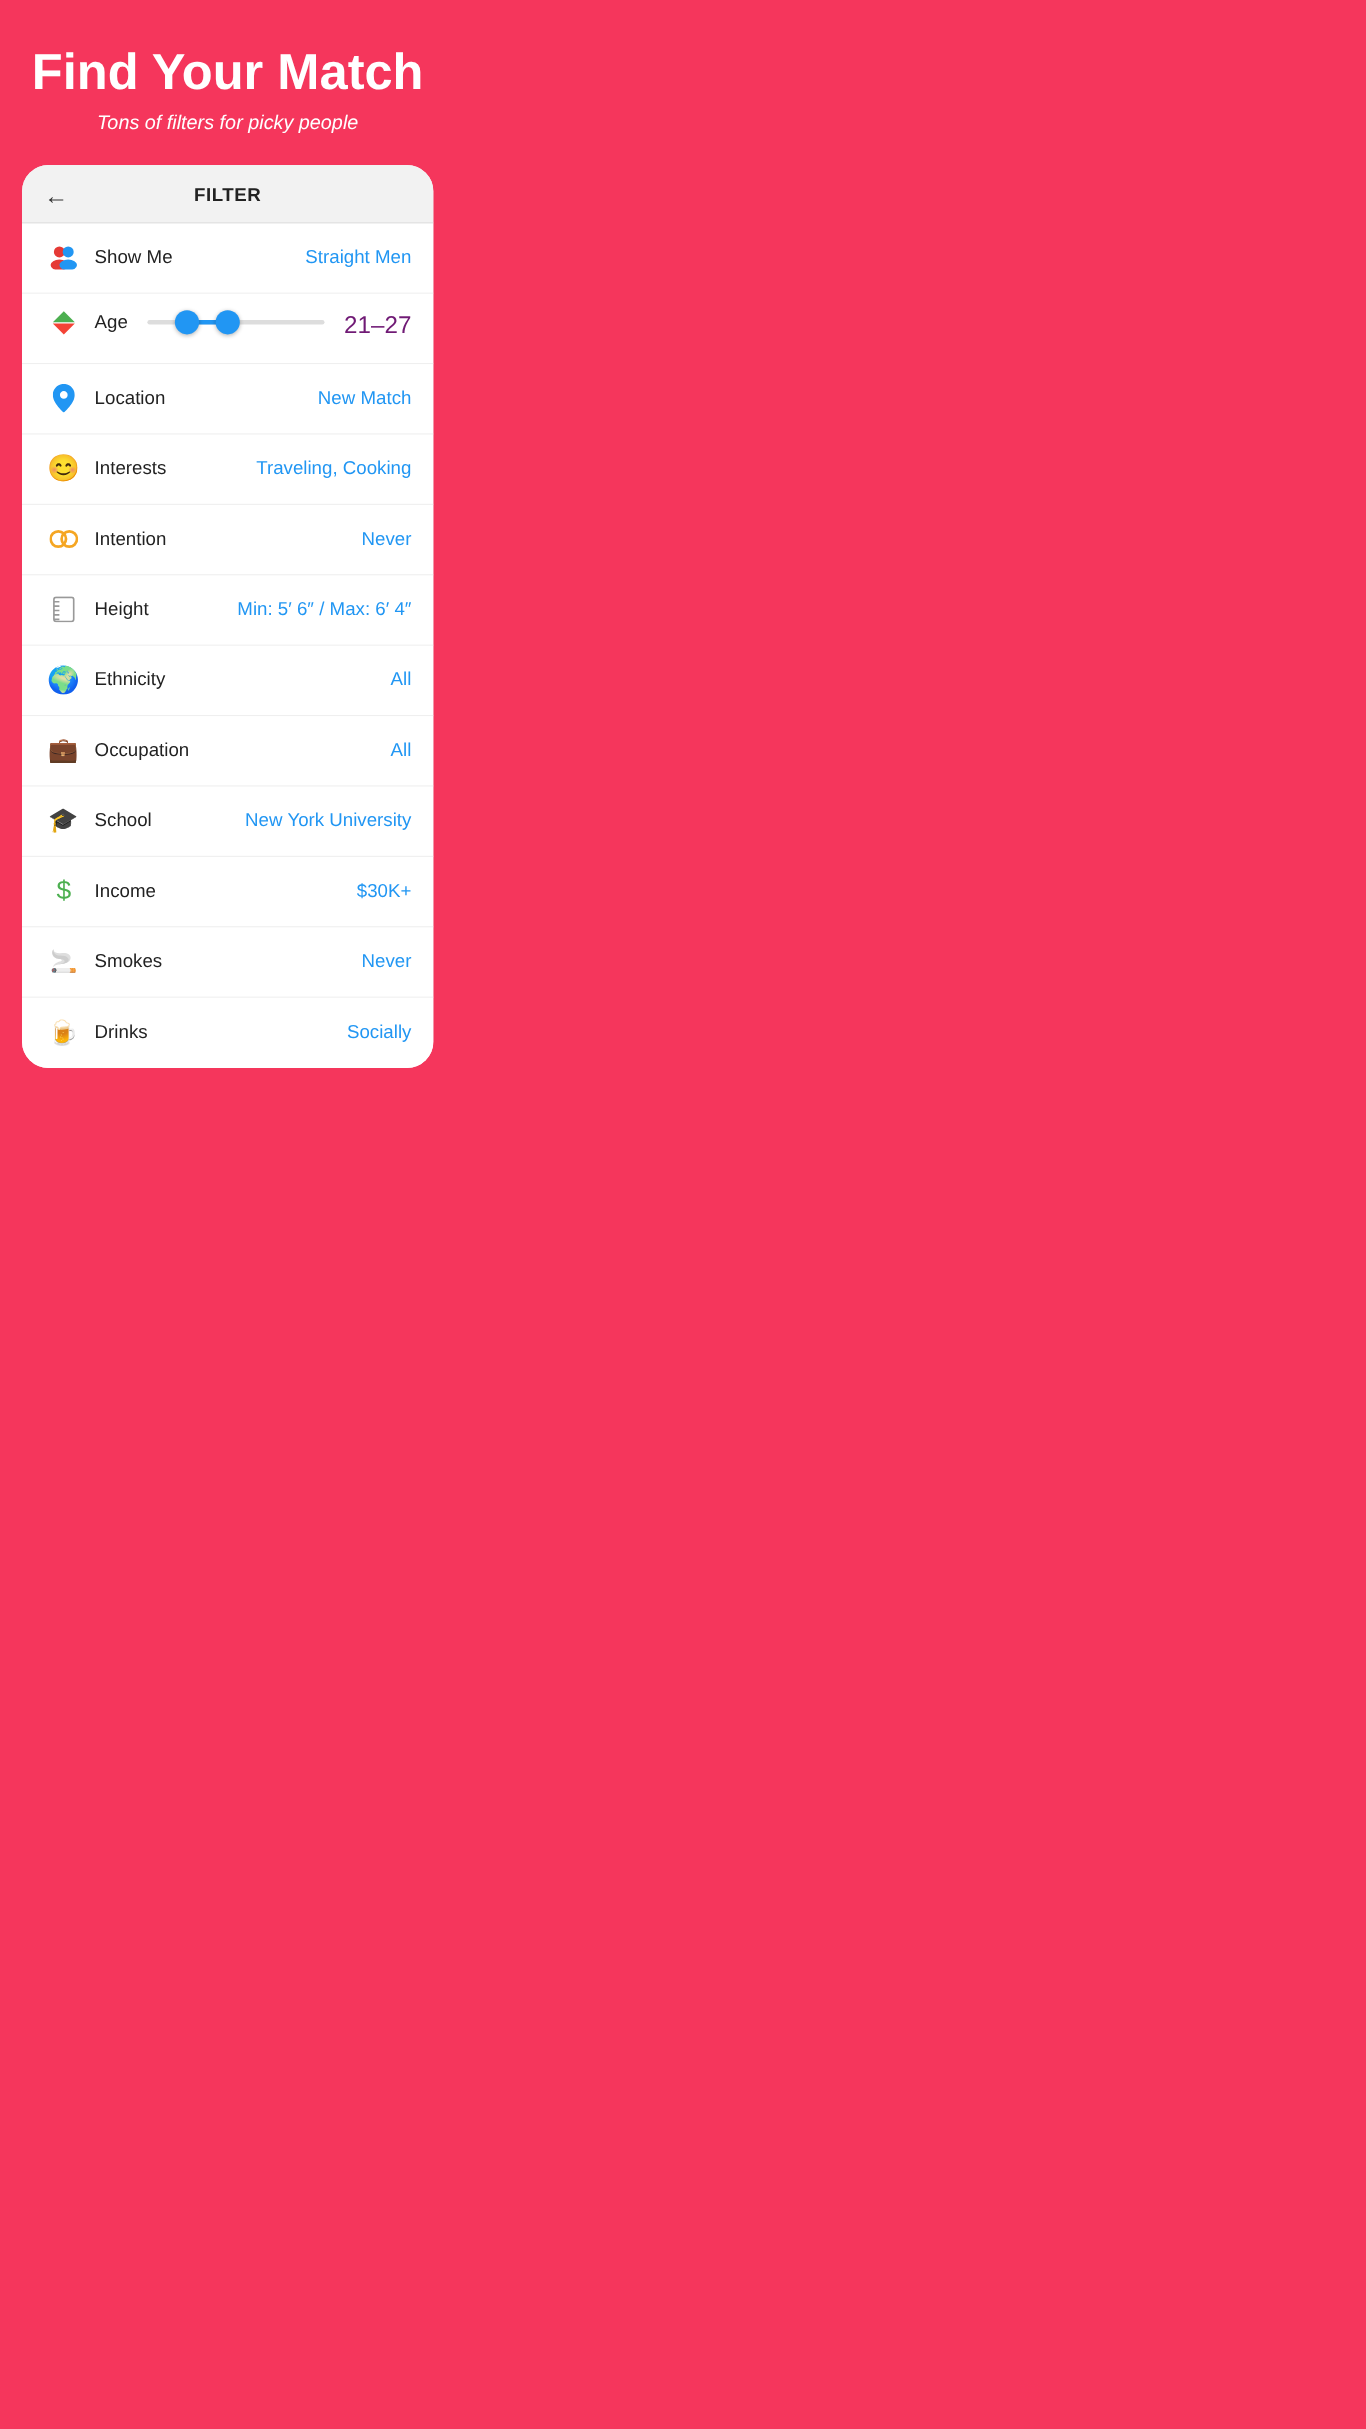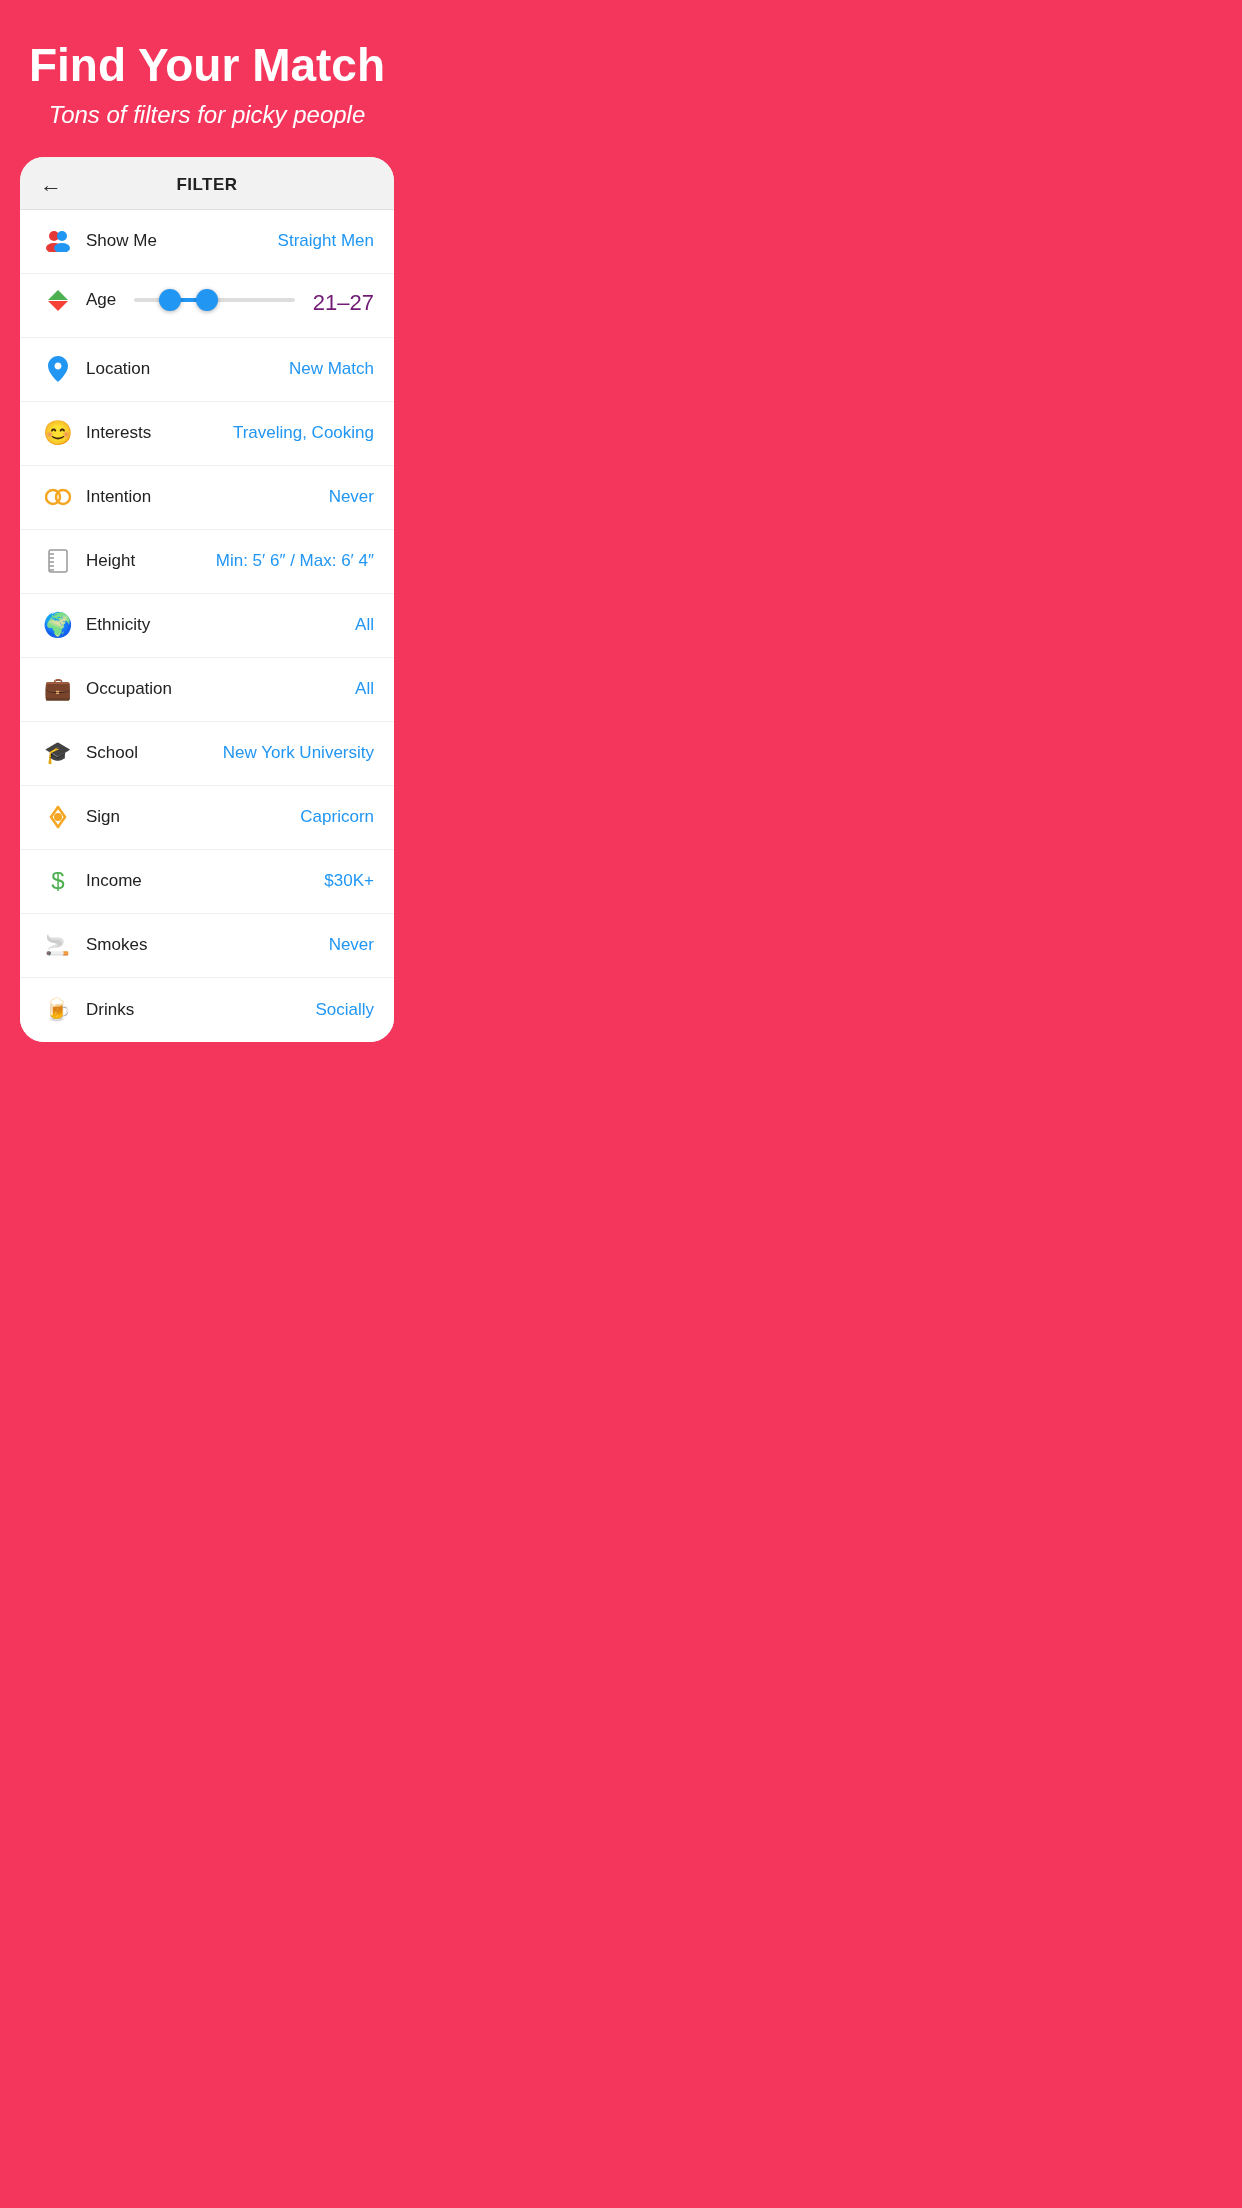--- a/index.html
+++ b/index.html
@@ -20,21 +20,21 @@
       color: #fff;
       font-size: 46px;
       font-weight: 900;
       text-align: left;
       line-height: 1.1;
       margin-bottom: 10px;
     }
 
     .header-subtitle {
       color: #fff;
-      font-size: 24px;
+      font-size: 18px;
       font-style: italic;
       text-align: center;
       margin-bottom: 28px;
       font-weight: 400;
     }
 
     .card {
       background: #f2f2f2;
       border-radius: 24px;
       width: 100%;
@@ -287,33 +287,20 @@
     </div>
 
     <div class="filter-row">
       <div class="filter-icon">
         <span style="font-size:22px;">🎓</span>
       </div>
       <span class="filter-label">School</span>
       <span class="filter-value">New York University</span>
     </div>
 
-    <div class="filter-row">
-      <div class="filter-icon">
-        <svg width="24" height="24" viewBox="0 0 24 24" fill="none" xmlns="http://www.w3.org/2000/svg">
-          <circle cx="12" cy="12" r="4" fill="#F5A623"></circle>
-          <line x1="12" y1="2" x2="5" y2="12" stroke="#F5A623" stroke-width="2.5" stroke-linecap="round"></line>
-          <line x1="12" y1="2" x2="19" y2="12" stroke="#F5A623" stroke-width="2.5" stroke-linecap="round"></line>
-          <line x1="5" y1="12" x2="12" y2="22" stroke="#F5A623" stroke-width="2.5" stroke-linecap="round"></line>
-          <line x1="19" y1="12" x2="12" y2="22" stroke="#F5A623" stroke-width="2.5" stroke-linecap="round"></line>
-        </svg>
-      </div>
-      <span class="filter-label">Sign</span>
-      <span class="filter-value">Capricorn</span>
-    </div>
 
     <div class="filter-row">
       <div class="filter-icon">
         <span style="font-size:24px; color:#4CAF50;">$</span>
       </div>
       <span class="filter-label">Income</span>
       <span class="filter-value">$30K+</span>
     </div>
 
     <div class="filter-row">

